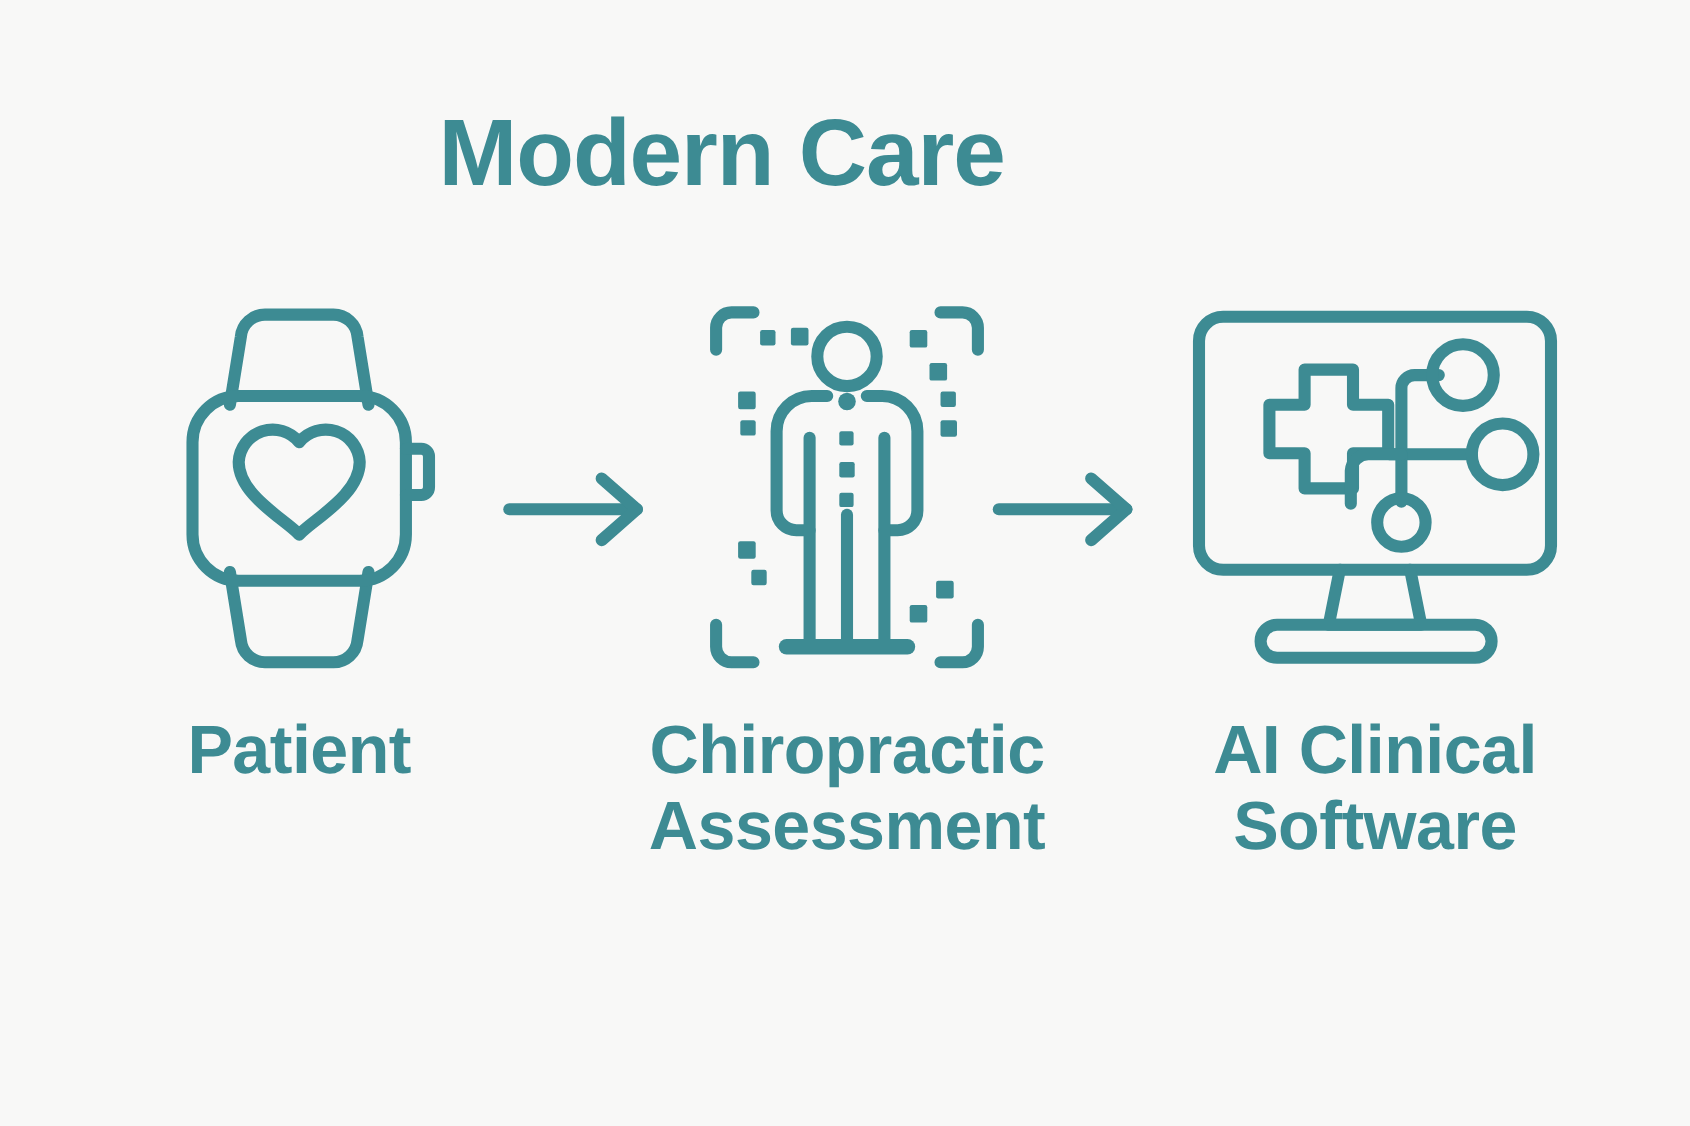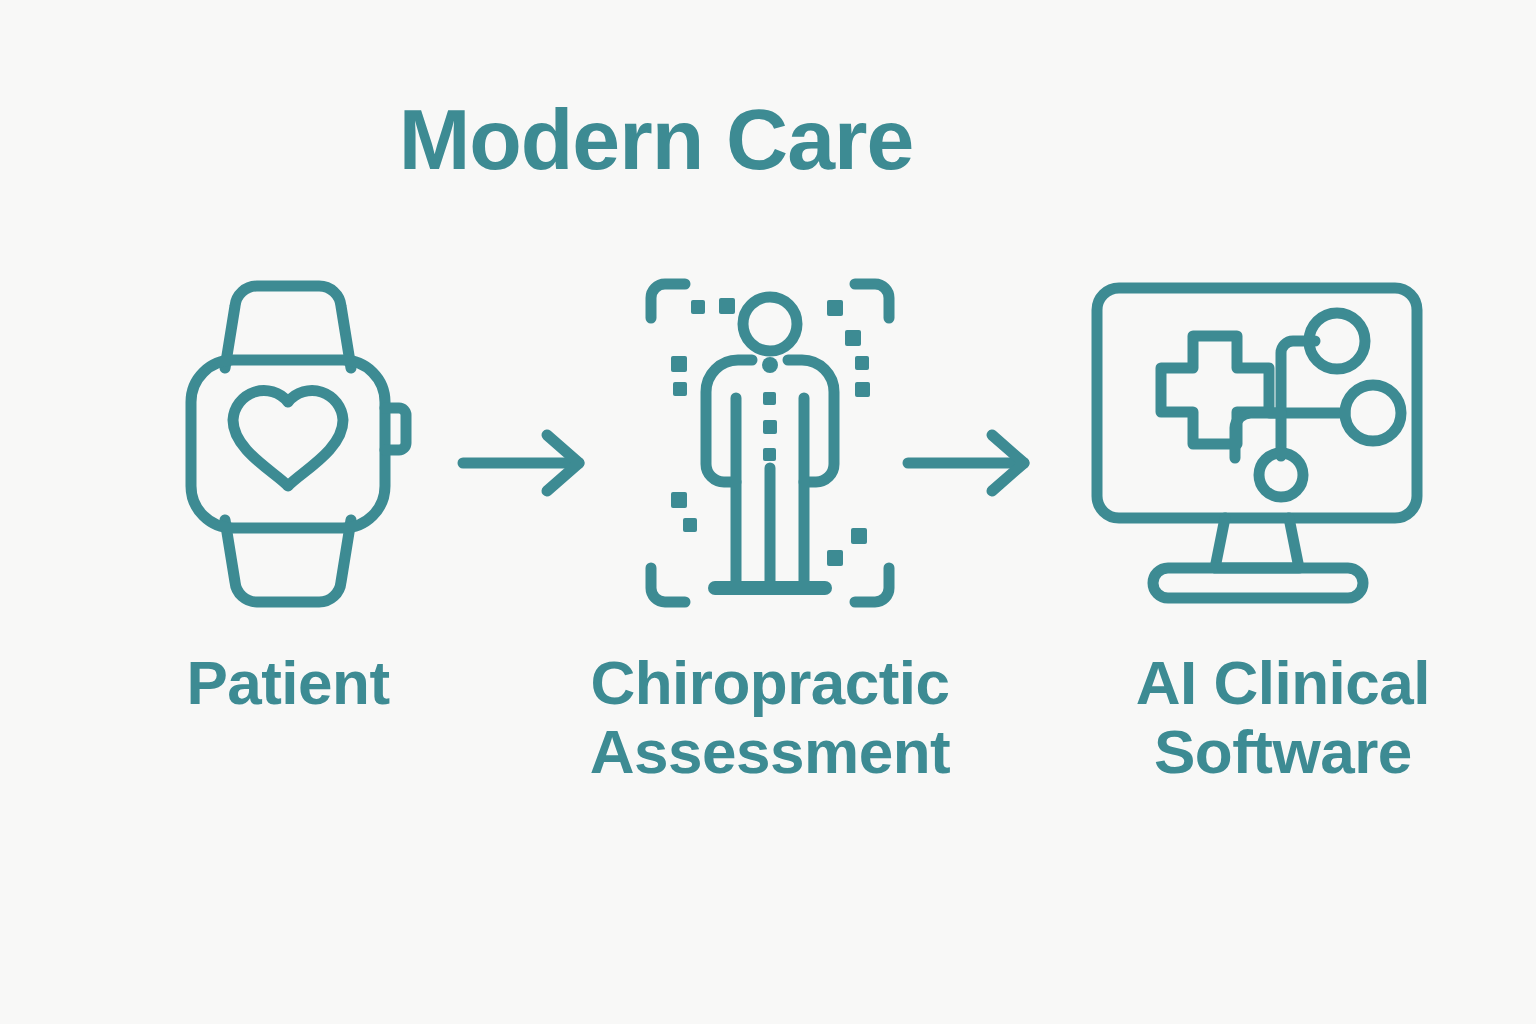--- a/index.html
+++ b/index.html
@@ -55,23 +55,23 @@
   .step-label {
     margin-top: 30px;
     text-align: center;
     font-size: 62px;
     font-weight: bold;
     color: #3d8b93;
     line-height: 1.12;
     letter-spacing: -0.5px;
     white-space: pre-line;
   }
-  #step-0 { left: 108px; }
+  #step-0 { left: 92px; }
   #step-1 { left: 590px; justify-content: space-between; }
-  #step-2 { left: 1070px; align-items: flex-end; }
+  #step-2 { left: 1070px; }
 
   .arrow {
     position: absolute;
     top: 155px;
   }
   #arrow-0 { left: 455px; }
   #arrow-1 { left: 900px; }
 
   svg { display: block; }
 </style>

